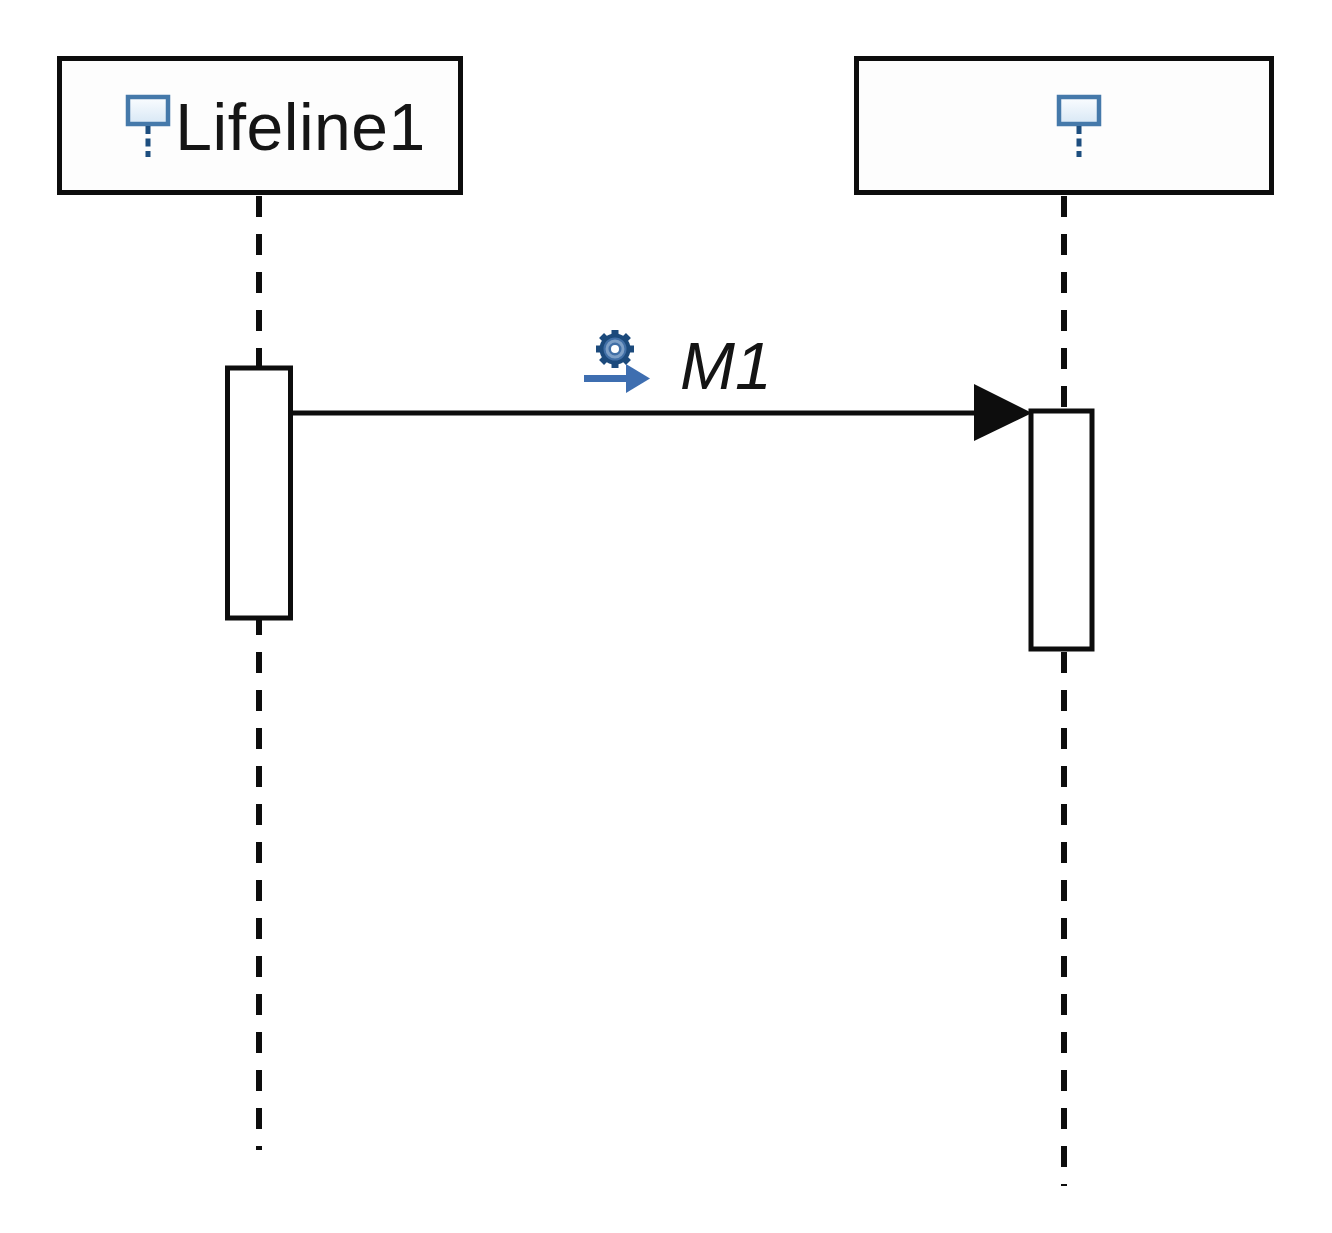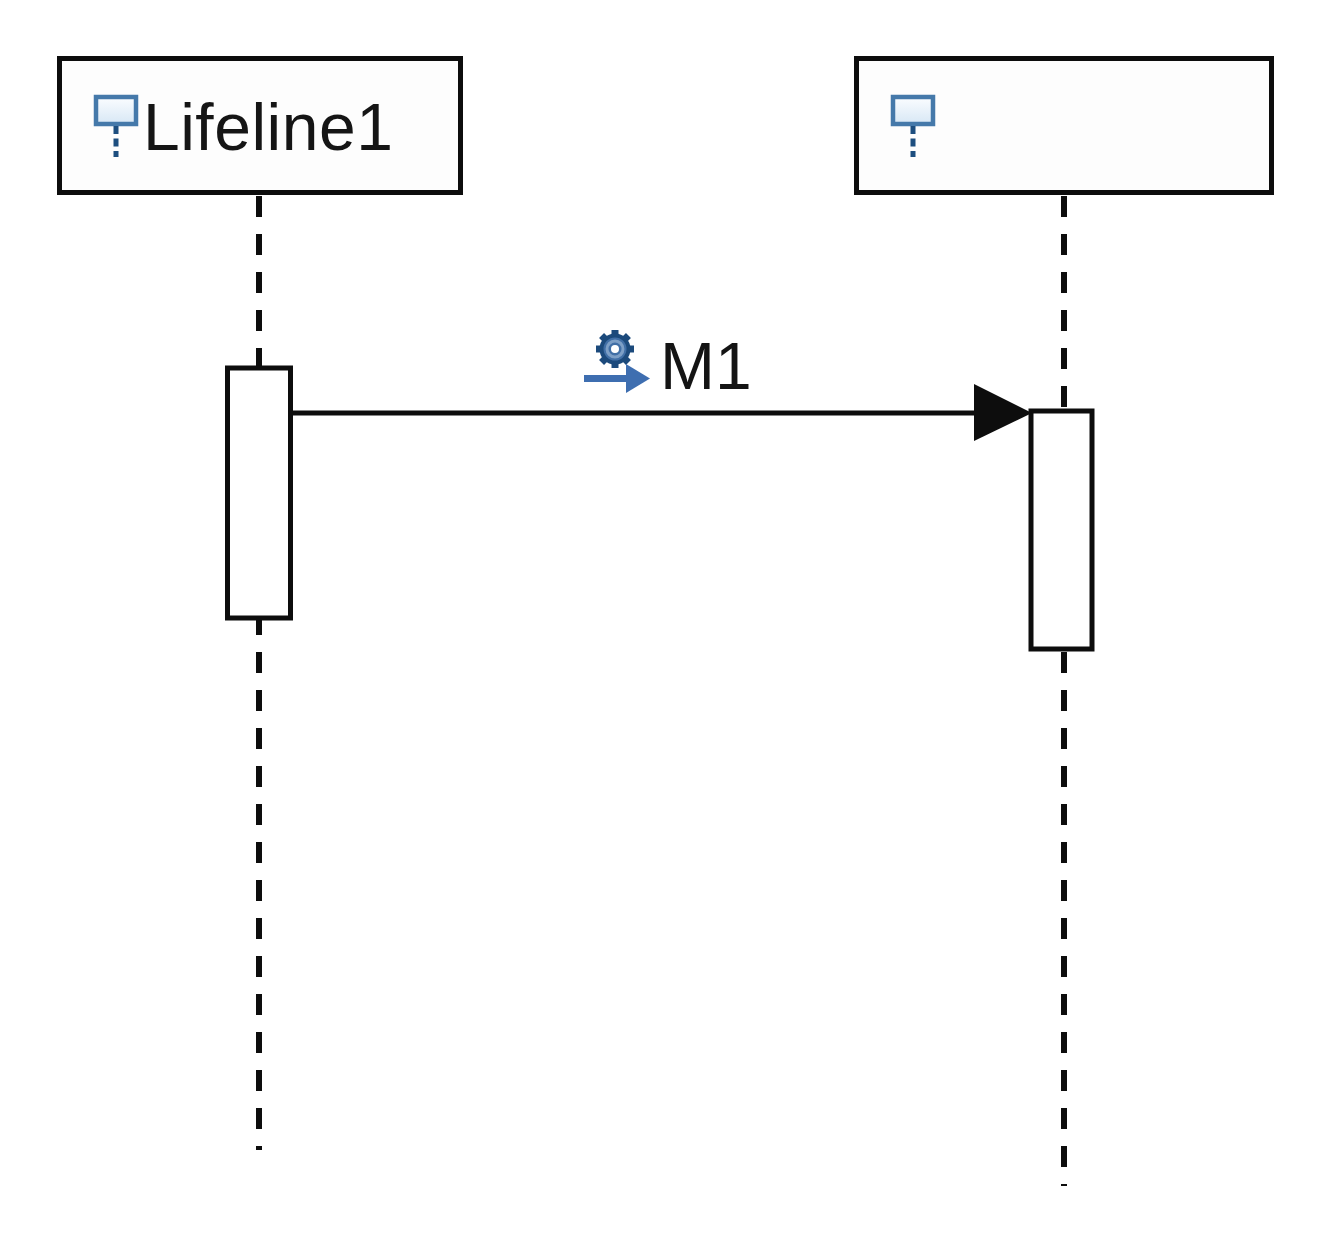--- a/index.html
+++ b/index.html
@@ -20,46 +20,48 @@
     left: 0;
     top: 0;
   }
   .head-box {
     position: absolute;
     box-sizing: border-box;
     background: #fdfdfd;
     border: 5px solid #0d0d0d;
     display: flex;
     align-items: center;
+    justify-content: center;
     gap: 3px;
     padding-left: 30px;
   }
   .head-box.l1 { left: 57px;  top: 56px; width: 406px; height: 139px; }
   .head-box.l2 { left: 854px; top: 56px; width: 420px; height: 139px; }
   .head-label {
     font-size: 66px;
     letter-spacing: 0.5px;
     color: #151515;
     white-space: nowrap;
     padding-top: 2px;
   }
   .head-icon { flex: 0 0 auto; display: block; }
   .msg-icon {
     position: absolute;
     left: 582px;
     top: 326px;
   }
   .msg-label {
     position: absolute;
-    left: 660px;
+    left: 680px;
     top: 333px;
     font-size: 66px;
     line-height: 1;
     color: #141414;
     white-space: nowrap;
+    font-style: italic;
   }
 </style>
 </head>
 <body>
 
 <div class="stage">
 
   <svg class="layer" width="1332" height="1233" viewBox="0 0 1332 1233">
     <defs>
       <linearGradient id="headFill" x1="0" y1="0" x2="0" y2="1">

